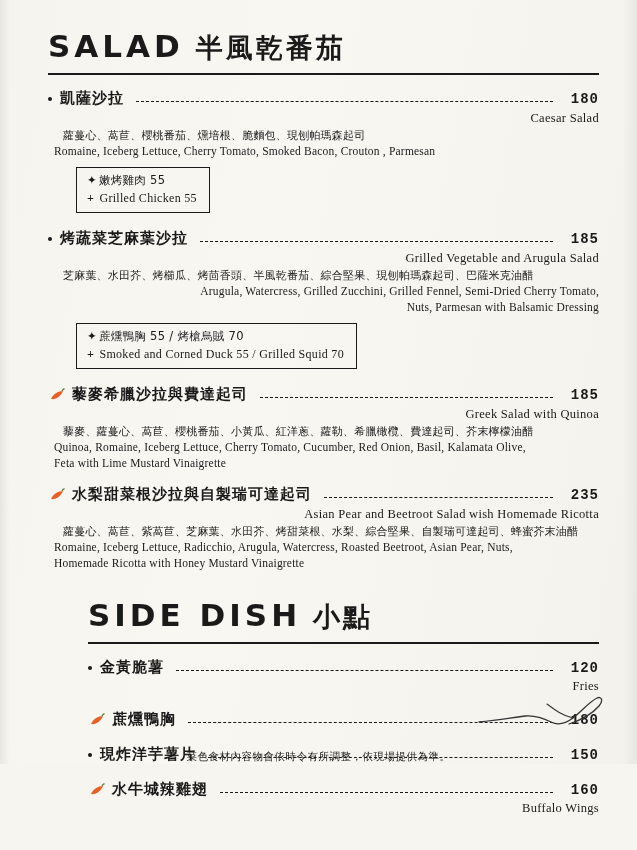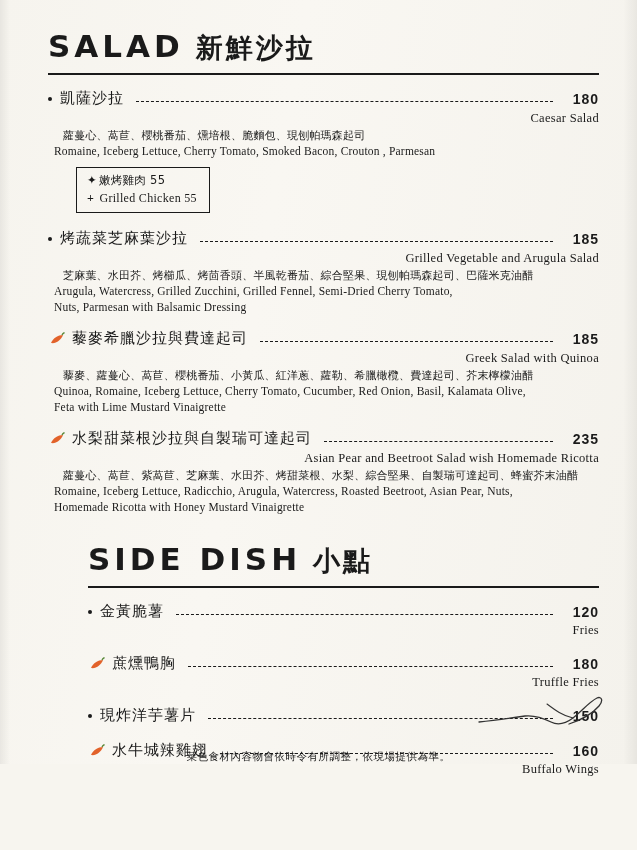--- a/index.html
+++ b/index.html
@@ -91,32 +91,32 @@
     width: 17px;
     height: 14px;
     display: inline-block;
     position: relative;
     margin-right: 1px;
   }
   .chili svg { display: block; }
   .name-zh {
     font-family: "DejaVu Sans", sans-serif;
     font-size: 15px;
-    font-weight: normal;
+    font-weight: bold;
     letter-spacing: 1px;
     white-space: nowrap;
   }
   .dots {
     flex: 1 1 auto;
     border-bottom: 1.6px dashed #1a1a1a;
     height: 10px;
     margin: 0 6px 4px 6px;
   }
   .price {
-    font-family: Liberation Sans, sans-serif;
+    font-family: Liberation Mono, monospace;
     font-size: 14px;
     font-weight: bold;
     letter-spacing: 1px;
     white-space: nowrap;
     min-width: 34px;
     text-align: right;
   }
   .name-en {
     font-family: "Liberation Serif", serif;
     font-size: 12.5px;
@@ -191,21 +191,21 @@
   }
 </style>
 </head>
 <body>
 
 <div class="page">
 
   <div>
     <div class="section-head">
       <span class="sec-en">SALAD</span>
-      <span class="sec-zh">新鮮沙拉</span>
+      <span class="sec-zh">半風乾番茄</span>
     </div>
     <div class="rule"></div>
 
     <div class="items">
 
       <div class="item">
         <div class="item-top">
           <span class="bullet-dot"></span>
           <span class="name-zh">凱薩沙拉</span>
           <span class="dots"></span>
@@ -222,22 +222,26 @@
 
       <div class="item">
         <div class="item-top">
           <span class="bullet-dot"></span>
           <span class="name-zh">烤蔬菜芝麻葉沙拉</span>
           <span class="dots"></span>
           <span class="price">185</span>
         </div>
         <div class="name-en">Grilled Vegetable and Arugula Salad</div>
         <div class="desc-zh">芝麻葉、水田芥、烤櫛瓜、烤茴香頭、半風乾番茄、綜合堅果、現刨帕瑪森起司、巴薩米克油醋</div>
-        <div class="desc-en" style="white-space: pre-line;">Arugula, Watercress, Grilled Zucchini, Grilled Fennel, Semi-Dried Cherry Tomato,
+        <div class="desc-en" style="white-space: pre-line; text-align: right;">Arugula, Watercress, Grilled Zucchini, Grilled Fennel, Semi-Dried Cherry Tomato,
 Nuts, Parmesan with Balsamic Dressing</div>
+        <div class="addon">
+          <div class="addon-line"><span class="plus">✦</span><span>蔗燻鴨胸 55 / 烤槍烏賊 70</span></div>
+          <div class="addon-line en"><span class="plus">+</span> <span>Smoked and Corned Duck  55 / Grilled Squid   70</span></div>
+        </div>
       </div>
 
       <div class="item">
         <div class="item-top">
           <span class="chili">
             <svg width="17" height="14" viewBox="0 0 17 14">
               <path d="M3 11 C5 6, 10 3, 15 3 C13 8, 8 12, 3 11 Z" fill="#e2622a"></path>
               <path d="M14 3 C15 1, 16 1, 16.5 0.5" stroke="#5a8a3a" stroke-width="1.4" fill="none"></path>
             </svg>
           </span>
@@ -296,21 +300,20 @@
           <span class="chili">
             <svg width="17" height="14" viewBox="0 0 17 14">
               <path d="M3 11 C5 6, 10 3, 15 3 C13 8, 8 12, 3 11 Z" fill="#e2622a"></path>
               <path d="M14 3 C15 1, 16 1, 16.5 0.5" stroke="#5a8a3a" stroke-width="1.4" fill="none"></path>
             </svg>
           </span>
           <span class="name-zh">蔗燻鴨胸</span>
           <span class="dots"></span>
           <span class="price">180</span>
         </div>
-        <div class="name-en">Truffle Fries</div>
       </div>
 
       <div class="simple-item">
         <div class="item-top">
           <span class="bullet-dot"></span>
           <span class="name-zh">現炸洋芋薯片</span>
           <span class="dots"></span>
           <span class="price">150</span>
         </div>
       </div>

